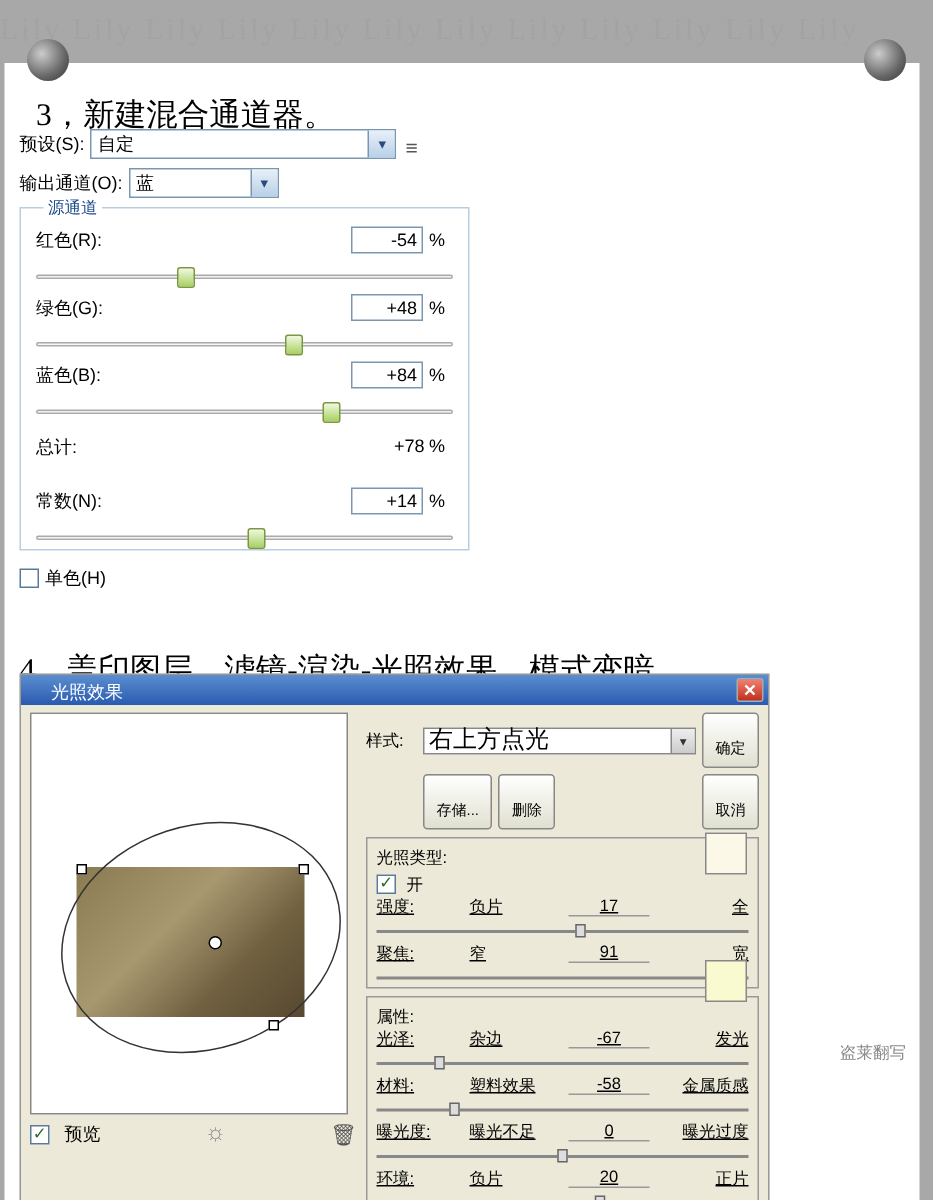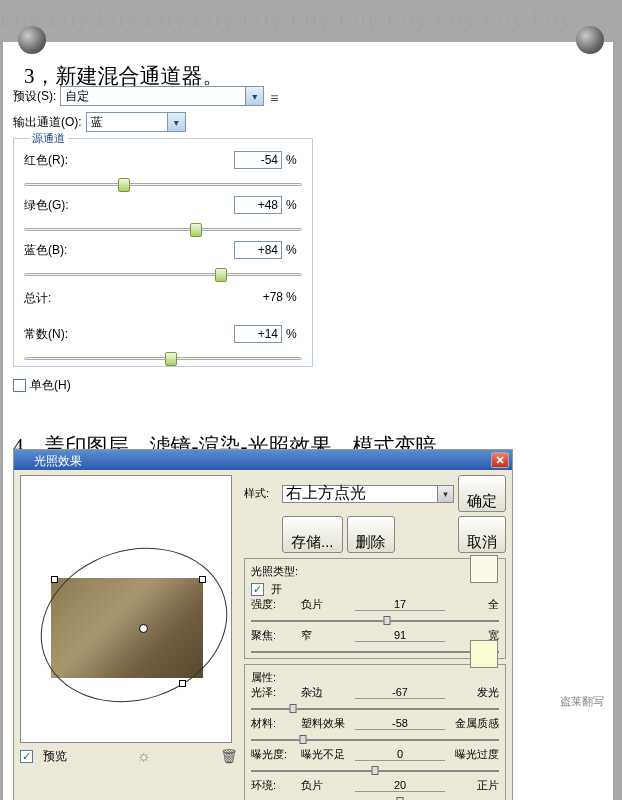--- a/index.html
+++ b/index.html
@@ -209,36 +209,37 @@
   width: 16px; height: 100%;
   background: linear-gradient(#eee,#ccc);
   border-left: 1px solid #888;
   display: flex; align-items: center; justify-content: center;
 }
 .le-select .ar::after { content:"▾"; font-size:9px; color:#333; }
 .le-btn {
   border: 1px solid #888;
   background: linear-gradient(#fff,#e0e0d0);
   height: 37px;
-  font-size: 15px;
+  font-size: 10px;
   padding: 16px 8px;
   border-radius: 3px;
 }
 .le-box {
   border: 1px solid #999;
   padding: 5px 6px;
   margin-top: 5px;
 }
 .le-prop-row {
   display: grid;
   grid-template-columns: 44px 48px 1fr 48px;
   align-items: center;
-  gap: 6px;
+  gap: 18px;
   margin-bottom: 2px;
   font-size: 11px;
+  text-decoration: underline;
 }
 .le-mini-slider {
   height: 2px;
   background: #888;
   position: relative;
   margin-top: 8px;
 }
 .le-mini-thumb {
   position: absolute;
   top: -4px;

